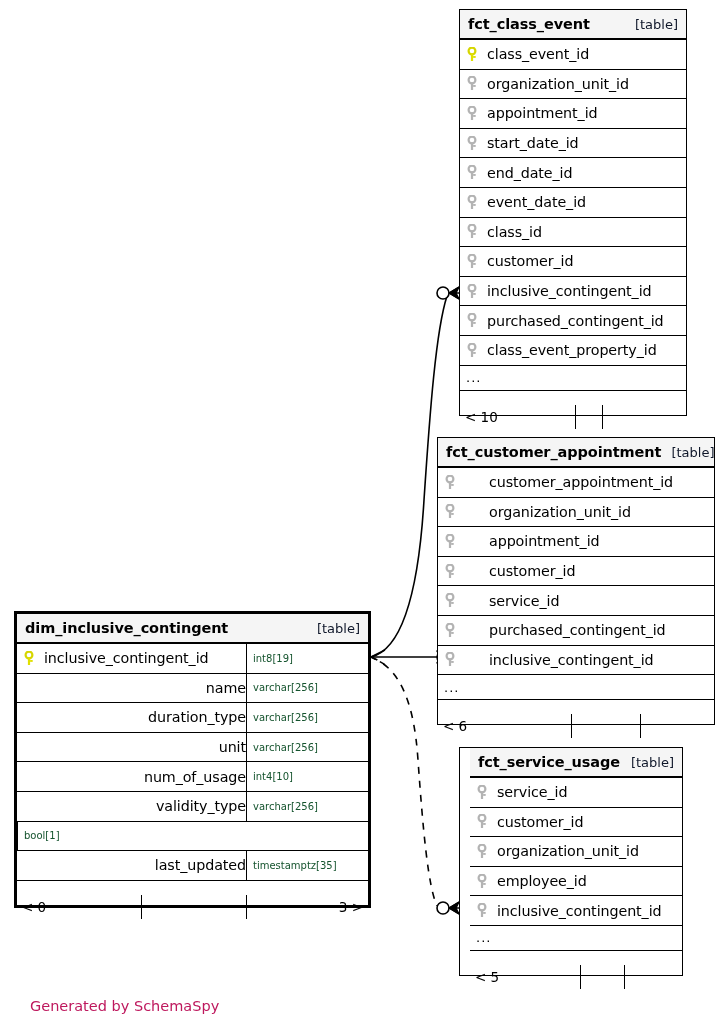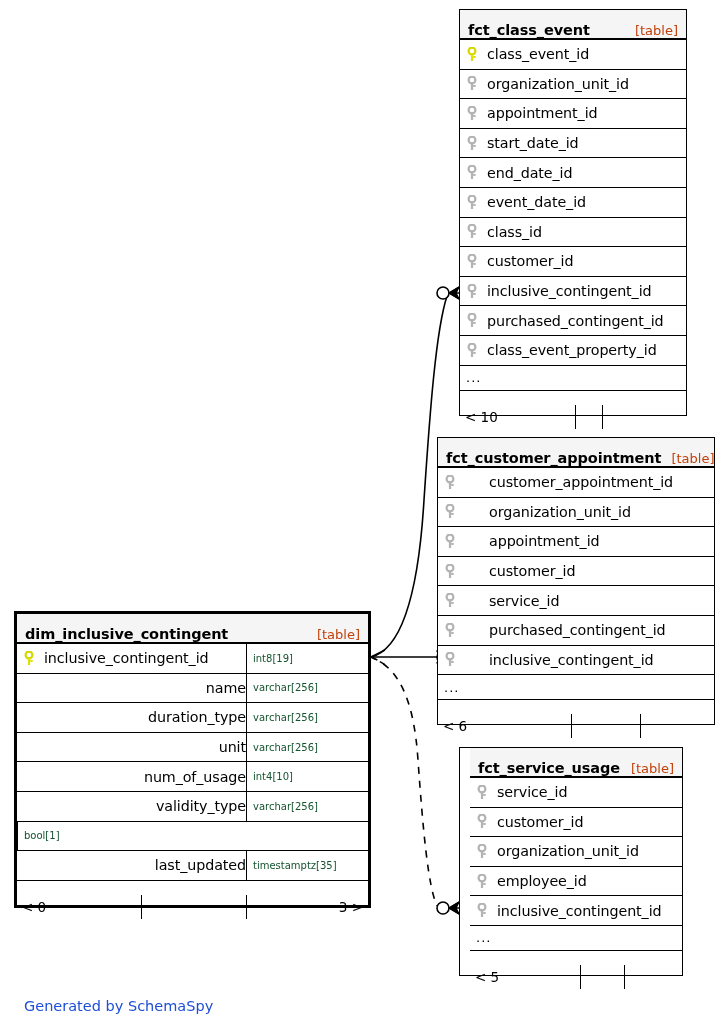--- a/index.html
+++ b/index.html
@@ -38,35 +38,35 @@
   }
   .table-box.focus {
     border: 3px solid #000000;
   }
 
   .tbl-header {
     box-sizing: border-box;
     background: #f5f5f5;
     border-bottom: 2px solid #000000;
     display: flex;
-    align-items: flex-end;
+    align-items: center;
     justify-content: space-between;
     padding: 0 8px;
     height: 30px;
     white-space: nowrap;
   }
   .tbl-name {
     font-weight: bold;
     font-size: 14.5px;
     color: #000000;
     letter-spacing: -0.1px;
   }
   .tbl-tag {
     font-size: 13px;
-    color: #c2410c;
+    color: #0f172a;
     padding-left: 10px;
   }
 
   .tbl-row {
     box-sizing: border-box;
     display: flex;
     align-items: center;
     height: 29.6px;
     border-bottom: 1px solid #000000;
     background: #ffffff;
@@ -140,24 +140,24 @@
     color: #000000;
     padding: 0 5px;
     margin-top: 28px;
   }
   .footer-left   { flex: 0 0 auto; justify-content: flex-start; }
   .footer-mid    { flex: 1 1 auto; border-left: 1px solid #000000; }
   .footer-right  { flex: 0 0 auto; border-left: 1px solid #000000; justify-content: flex-end; }
 
   .credit {
     position: absolute;
-    left: 24px;
+    left: 30px;
     top: 998px;
     font-size: 14.5px;
-    color: #1d4ed8;
+    color: #be185d;
     z-index: 3;
   }
 </style>
 </head>
 <body>
 
 <div id="diagram">
 
   <svg id="edges" viewBox="0 0 725 1028" xmlns="http://www.w3.org/2000/svg">
 

